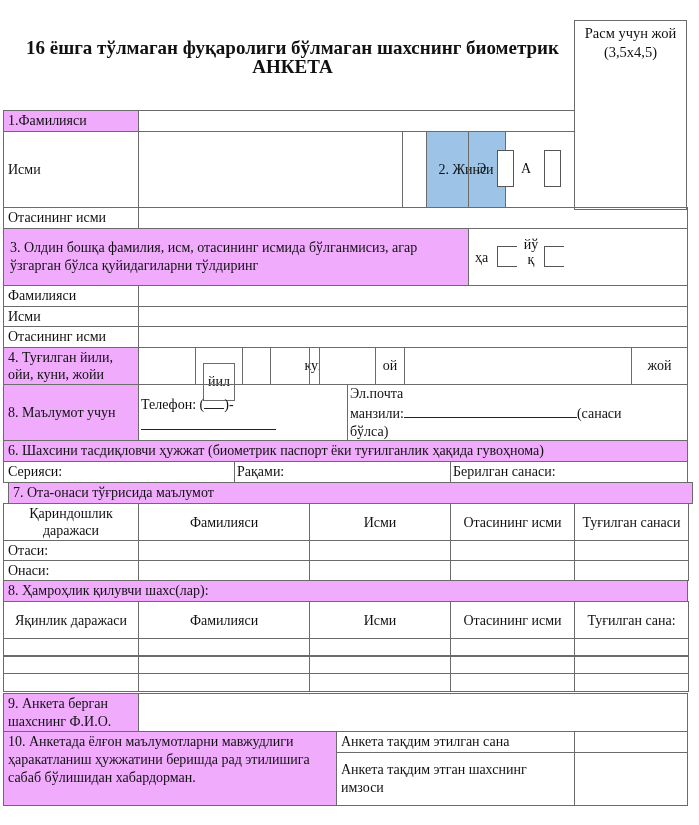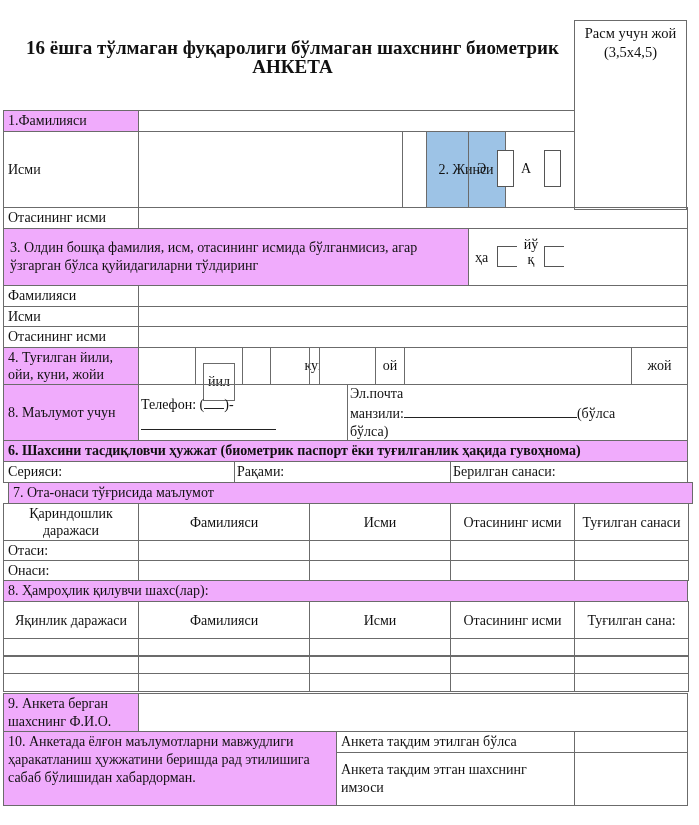--- a/index.html
+++ b/index.html
@@ -107,25 +107,25 @@
   <span>8. Маълумот учун</span>
 </div>
 <div class="cell" style="left:138px; top:384px; width:210px; height:57px; padding:10px 2px 0 2px; line-height:20px;">
   <div>
     <span>Телефон: (</span><span class="uline" style="width:20px;"></span><span>)-</span>
   </div>
   <div><span class="uline" style="width:135px; height:14px;"></span></div>
 </div>
 <div class="cell" style="left:347px; top:384px; width:341px; height:57px; padding:0 2px; line-height:18px;">
   <div>Эл.почта</div>
-  <div><span>манзили:</span><span class="uline" style="width:173px; height:14px;"></span><span>(бўлса</span></div>
+  <div><span>манзили:</span><span class="uline" style="width:173px; height:14px;"></span><span>(санаси</span></div>
   <div>бўлса)</div>
 </div>
 
-<div class="cell blue vcenter" style="left:3px; top:440px; width:685px; height:22px;font-weight:bold;">
+<div class="cell blue vcenter" style="left:3px; top:440px; width:685px; height:22px;">
   <span>6. Шахсини тасдиқловчи ҳужжат (биометрик паспорт ёки туғилганлик ҳақида гувоҳнома)</span>
 </div>
 <div class="cell vcenter" style="left:3px; top:461px; width:232px; height:22px;">
   <span>Серияси:</span>
 </div>
 <div class="cell vcenter" style="left:234px; top:461px; width:217px; height:22px; padding-left:2px;">
   <span>Рақами:</span>
 </div>
 <div class="cell vcenter" style="left:450px; top:461px; width:238px; height:22px; padding-left:2px;">
   <span>Берилган санаси:</span>
@@ -180,19 +180,19 @@
 
 <div class="cell blue" style="left:3px; top:693px; width:136px; height:39px; line-height:18px;">
   <span>9. Анкета берган шахснинг Ф.И.О.</span>
 </div>
 <div class="cell" style="left:138px; top:693px; width:550px; height:39px;"></div>
 
 <div class="cell blue" style="left:3px; top:731px; width:334px; height:75px; line-height:18px;">
   <span>10. Анкетада ёлғон маълумотларни мавжудлиги ҳаракатланиш ҳужжатини беришда рад этилишига сабаб бўлишидан хабардорман.</span>
 </div>
 <div class="cell vcenter" style="left:336px; top:731px; width:239px; height:22px;">
-  <span>Анкета тақдим этилган бўлса</span>
+  <span>Анкета тақдим этилган сана</span>
 </div>
 <div class="cell" style="left:574px; top:731px; width:114px; height:22px;"></div>
 <div class="cell vcenter" style="left:336px; top:752px; width:239px; height:54px;">
   <span>Анкета тақдим этган шахснинг имзоси</span>
 </div>
 <div class="cell" style="left:574px; top:752px; width:114px; height:54px;"></div>
 
 </body></html>

